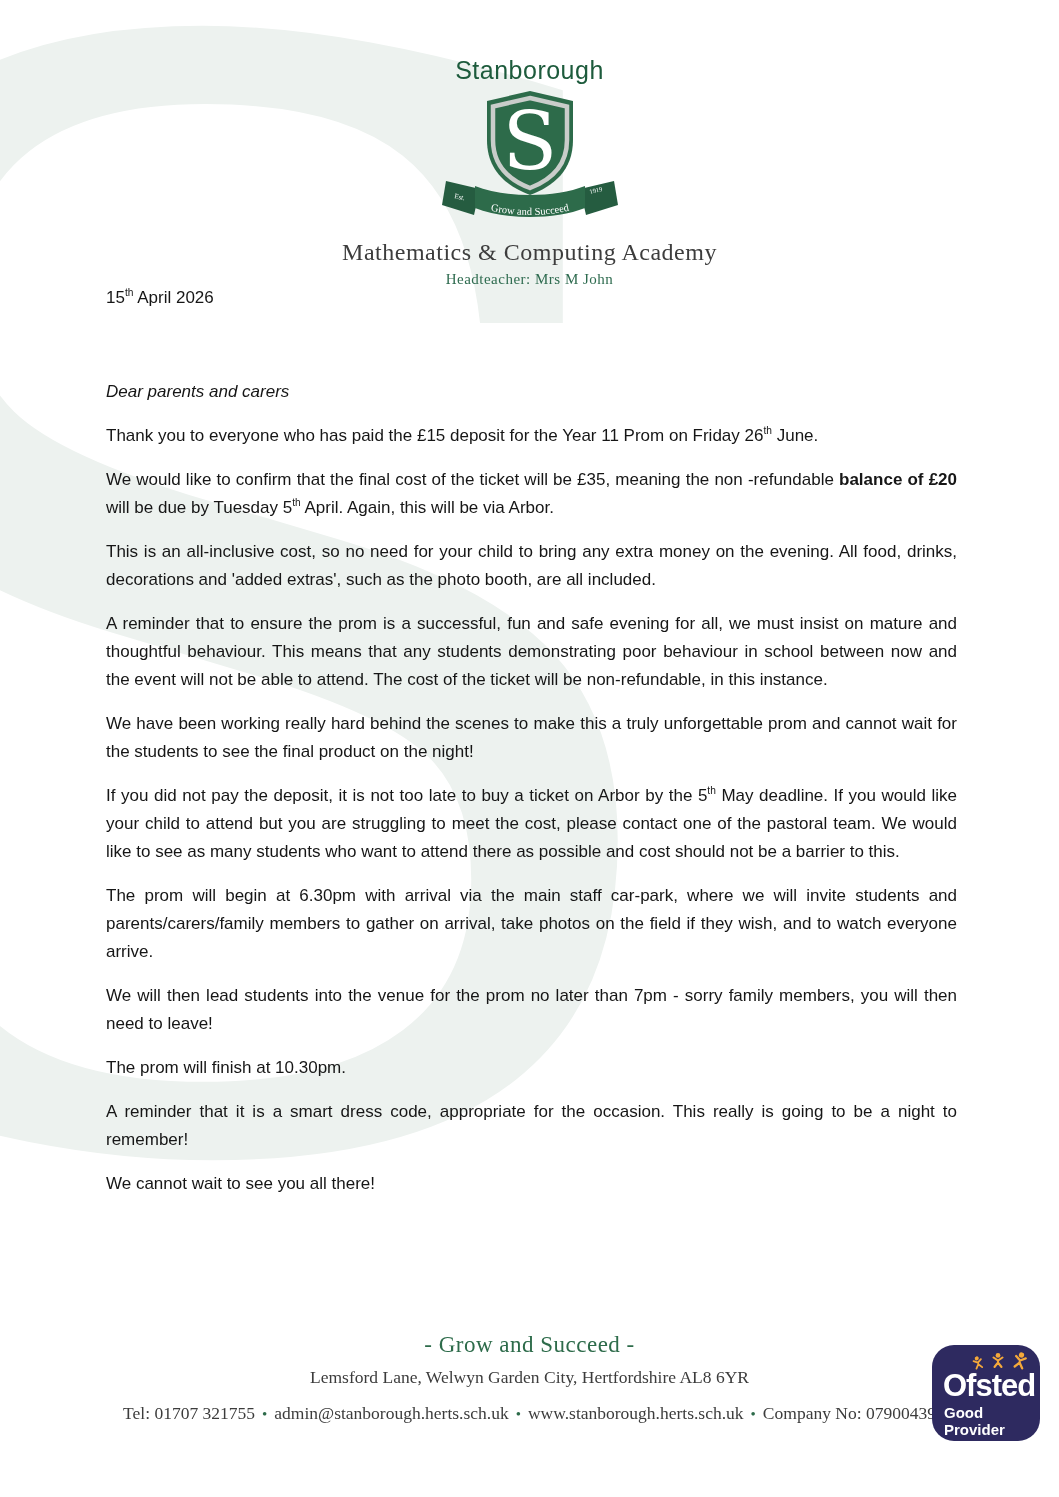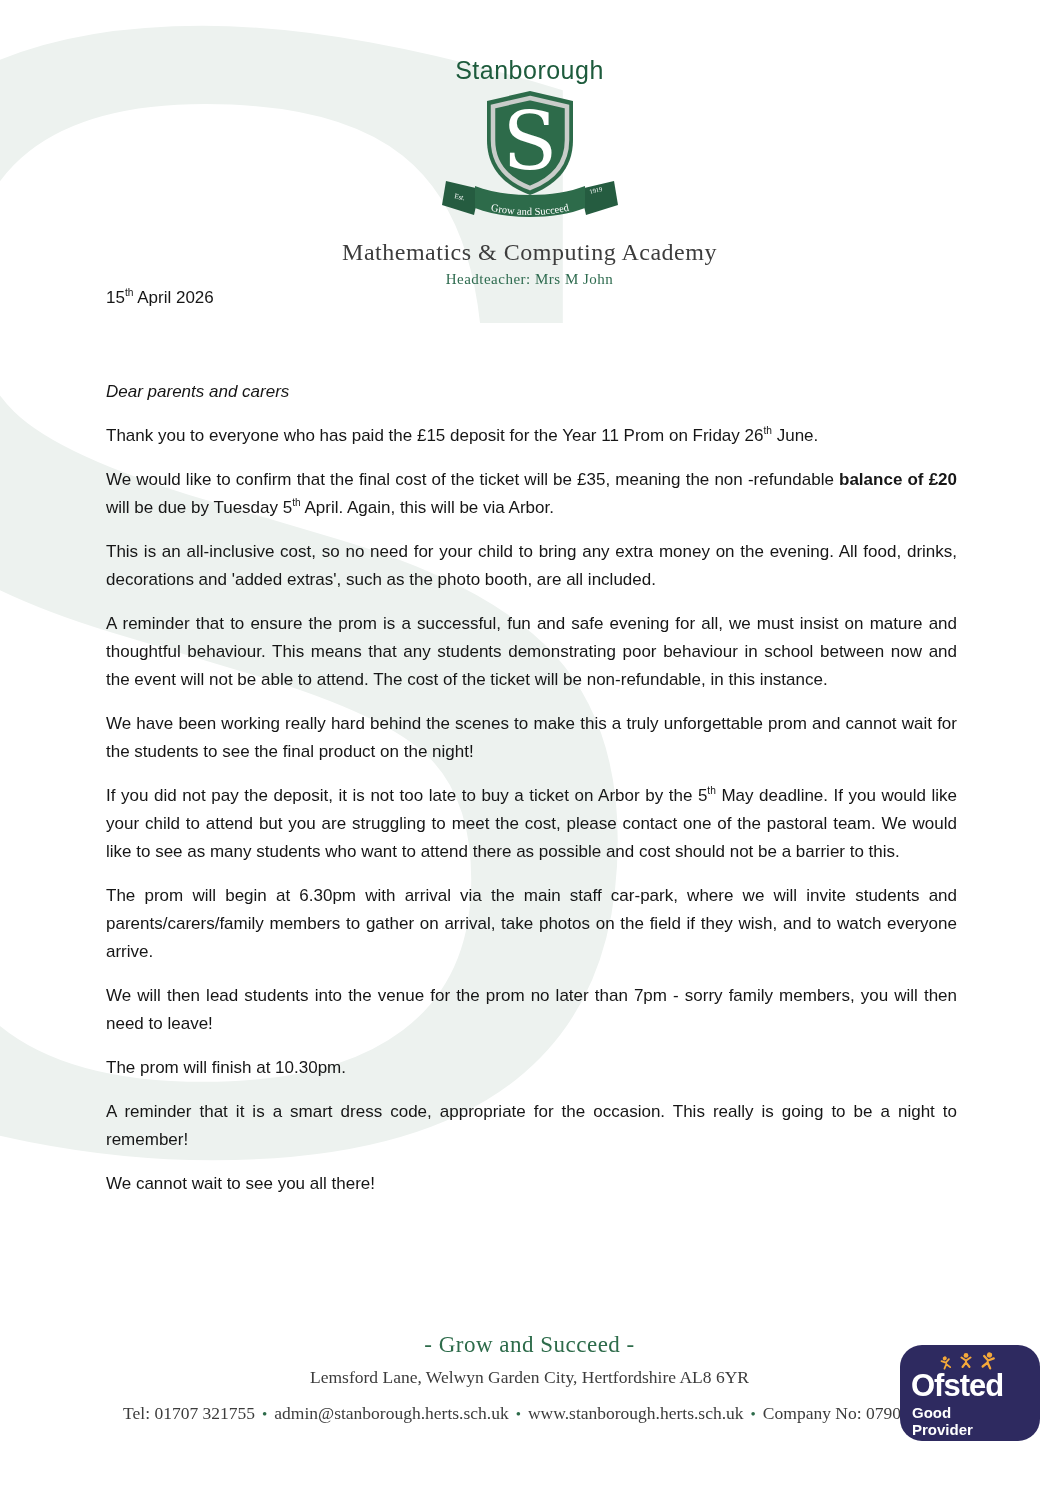--- a/index.html
+++ b/index.html
@@ -48,21 +48,21 @@
   .footer{
     position:absolute;top:1332px;left:0;right:0;text-align:center;z-index:2;
     font-family:"Liberation Serif",serif;
   }
   .motto{font-size:23px;color:#2d6b4a;margin-bottom:9px;letter-spacing:0.5px;}
   .address{font-size:17.5px;color:#3c3c3c;margin-bottom:15px;}
   .contact{font-size:17.5px;color:#3c3c3c;}
   .sep{color:#2d6b4a;margin:0 7px;font-size:15px;}
   
   .ofsted{
-    position:absolute;right:19px;top:1345px;width:140px;height:96px;
+    position:absolute;right:19px;top:1345px;width:108px;height:96px;
     background:#2e2a60;border-radius:22px;z-index:3;color:#ffffff;
   }
   .ofsted-stars{position:absolute;left:36px;top:5px;}
   .ofsted-name{
     position:absolute;left:11px;top:23px;
     font-size:31px;font-weight:bold;letter-spacing:-1px;
   }
   .ofsted-rating{position:absolute;left:12px;top:59px;font-size:15px;font-weight:bold;line-height:17px;}
 </style>
 </head>

